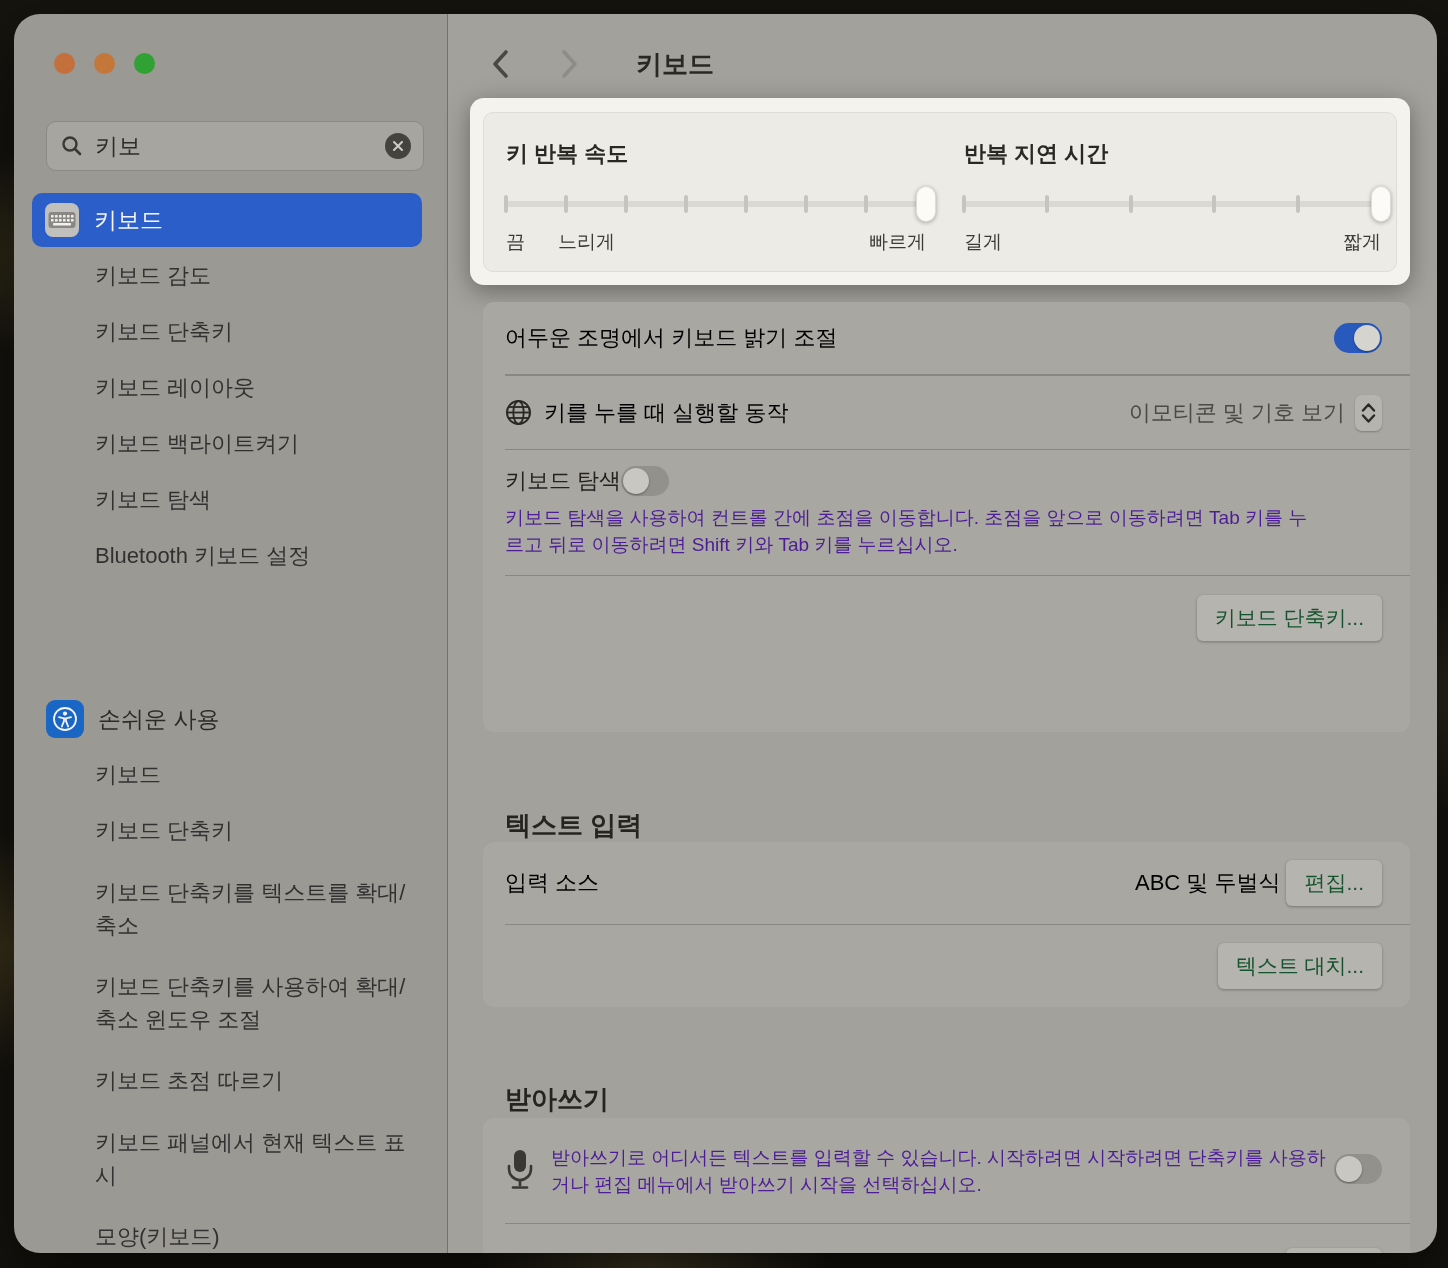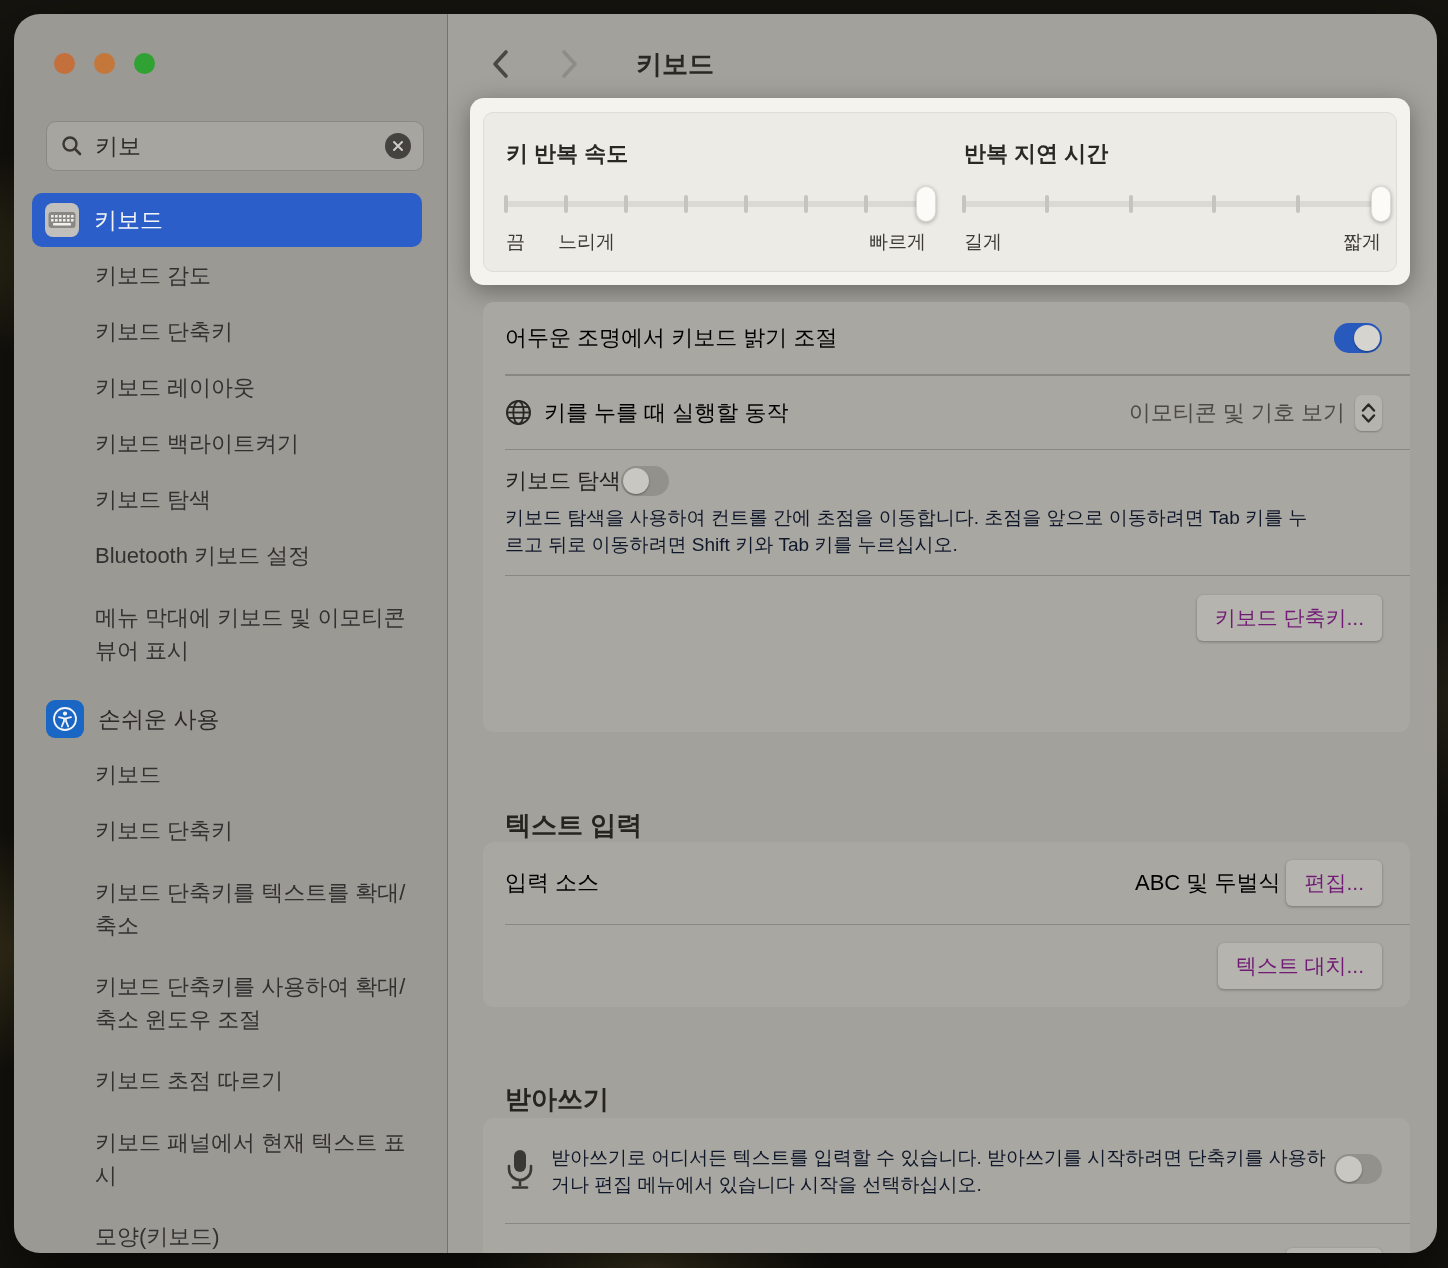--- a/index.html
+++ b/index.html
@@ -102,24 +102,24 @@
 
   .toggle { width:48px; height:30px; border-radius:15px; background:#93918c; position:relative; flex:none; }
   .toggle::after { content:""; position:absolute; top:2px; left:2px; width:26px; height:26px;
                    border-radius:50%; background:#c9c7c1; box-shadow:0 1px 2px rgba(0,0,0,.35); }
   .toggle.on { background:#2859bd; }
   .toggle.on::after { left:20px; background:#d6d4cf; }
 
   .stepper { width:27px; height:36px; border-radius:7px; background:#b6b4ae; flex:none;
              display:flex; flex-direction:column; align-items:center; justify-content:center; gap:2px;
              box-shadow:0 1px 2px rgba(0,0,0,.25); }
-  .btn { background:#b6b4ae; border-radius:6px; font-size:21px; color:#701a75;
+  .btn { background:#b6b4ae; border-radius:6px; font-size:21px; color:#14532d;
          padding:9px 18px; box-shadow:0 1px 3px rgba(0,0,0,.3); flex:none; white-space:nowrap; }
 
-  .desc { font-size:19px; color:#0f172a; line-height:27px; }
+  .desc { font-size:19px; color:#4c1d95; line-height:27px; }
   .navrow-wrap { padding:16px 28px 0 22px; }
   .navrow-top { display:flex; align-items:center; }
   .navrow-top .rlabel { font-size:22px; color:#232220; }
   .navrow-desc { margin-top:8px; width:810px; }
 
   .sect-head { position:absolute; left:57px; font-size:26px; font-weight:bold; color:#26241f; }
   .sect-head.ti { top:794px; }
   .sect-head.di { top:1068px; }
 
   .dict-row { display:flex; align-items:flex-start; padding:26px 28px 0 20px; }
@@ -180,21 +180,20 @@
       <span class="slabel">키보드</span>
     </div>
 
     <div class="side-list g1">
       <div class="s-item">키보드 감도</div>
       <div class="s-item">키보드 단축키</div>
       <div class="s-item">키보드 레이아웃</div>
       <div class="s-item">키보드 백라이트켜기</div>
       <div class="s-item">키보드 탐색</div>
       <div class="s-item">Bluetooth 키보드 설정</div>
-      <div class="s-item two">메뉴 막대에 키보드 및 이모티콘 뷰어 표시</div>
     </div>
 
     <div class="group-head">
       <span class="acc-icon">
         <svg width="28" height="28" viewBox="0 0 28 28">
           <circle cx="14" cy="14" r="11" fill="none" stroke="#f2f4f8" stroke-width="1.8"></circle>
           <circle cx="14" cy="8.6" r="2.1" fill="#f2f4f8"></circle>
           <path d="M8 12.2 L13 13.4 L13 16.2 L10.8 21.5 M20 12.2 L15 13.4 L15 16.2 L17.2 21.5 M13 13.4 L15 13.4" fill="none" stroke="#f2f4f8" stroke-width="1.8" stroke-linecap="round" stroke-linejoin="round"></path>
         </svg>
       </span>
@@ -341,21 +340,21 @@
     <div class="card card3">
       <div class="dict-row" style="height:105px">
         <span class="mic">
           <svg width="30" height="42" viewBox="0 0 30 42">
             <rect x="9" y="2" width="12" height="22" rx="6" fill="#3a3834"></rect>
             <path d="M4 18 v3 a11 11 0 0 0 22 0 v-3" fill="none" stroke="#3a3834" stroke-width="2.6" stroke-linecap="round"></path>
             <line x1="15" y1="33" x2="15" y2="38" stroke="#3a3834" stroke-width="2.6"></line>
             <line x1="8" y1="39.5" x2="22" y2="39.5" stroke="#3a3834" stroke-width="2.6" stroke-linecap="round"></line>
           </svg>
         </span>
-        <span class="desc">받아쓰기로 어디서든 텍스트를 입력할 수 있습니다. 받아쓰기를 시작하려면 단축키를 사용하거나 편집 메뉴에서 있습니다 시작을 선택하십시오.</span>
+        <span class="desc">받아쓰기로 어디서든 텍스트를 입력할 수 있습니다. 시작하려면 시작하려면 단축키를 사용하거나 편집 메뉴에서 받아쓰기 시작을 선택하십시오.</span>
         <span class="spacer"></span>
         <div class="toggle"></div>
       </div>
       <div class="divider"></div>
       <div class="row" style="height:94px">
 
         <span class="spacer"></span>
 
         <span class="btn">편집...</span>
       </div>

